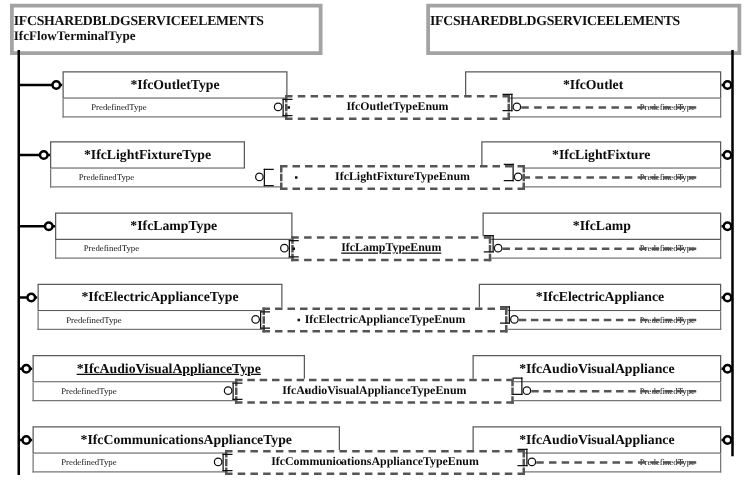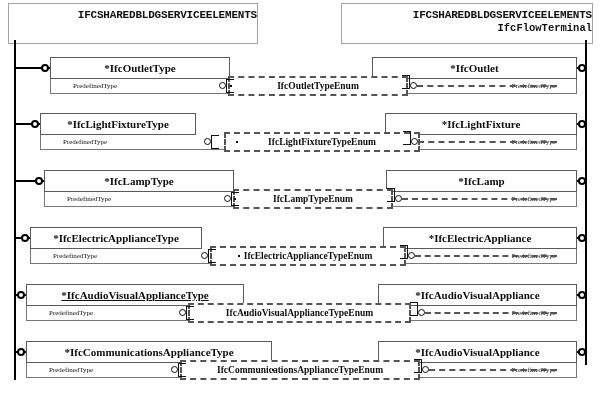--- a/index.html
+++ b/index.html
@@ -10,26 +10,25 @@
     overflow:hidden;
   }
   #diagram{
     position:relative;
     width:600px;height:400px;
   }
 
   
   .pkg{
     position:absolute;
-    border:1px solid #a3a3a3;
-    background:#fff;
-    text-align:right;
+    border:3px solid #a3a3a3;
+    background:#fff;
+    text-align:left;
     box-sizing:border-box;
     padding-top:5px;
-    font-family:Liberation Mono, monospace;
   }
   .pkg .pkg-ns{
     font-size:11px;font-weight:bold;letter-spacing:-0.2px;
     line-height:13px;color:#111;
   }
   .pkg .pkg-name{
     font-size:10.5px;font-weight:bold;line-height:12px;color:#111;
   }
   #pkg-left{left:8px;top:3px;width:250px;height:41px;}
   #pkg-right{left:341px;top:3px;width:252px;height:41px;}
@@ -119,24 +118,24 @@
   .bracket.lft{border-right:none;}
   .bracket.rgt{border-left:none;}
 </style>
 </head>
 <body>
 
 <div id="diagram">
 
   <div class="pkg" id="pkg-left">
     <div class="pkg-ns">IFCSHAREDBLDGSERVICEELEMENTS</div>
+    <div class="pkg-name">IfcFlowTerminalType</div>
   </div>
   <div class="pkg" id="pkg-right">
     <div class="pkg-ns">IFCSHAREDBLDGSERVICEELEMENTS</div>
-    <div class="pkg-name">IfcFlowTerminal</div>
   </div>
 
   <div class="spine" id="spine-left"></div>
   <div class="spine" id="spine-right"></div>
 
   <div id="rows-host">
       <div class="leg" style="left: 15px; top: 67px; width: 35px;"></div>
       <div class="gcircle" style="left: 41px; top: 64px;"></div>
       <div class="leg" style="left: 577px; top: 67px; width: 9px;"></div>
       <div class="gcircle" style="left: 578px; top: 64px;"></div>
@@ -167,32 +166,32 @@
       <div class="lcircle" style="left: 411px; top: 138px;"></div>
       <div class="dashline" style="left: 418px; top: 141px; width: 139px;"></div>
       <div class="leg" style="left: 15px; top: 180px; width: 29px;"></div>
       <div class="gcircle" style="left: 35px; top: 177px;"></div>
       <div class="leg" style="left: 577px; top: 180px; width: 9px;"></div>
       <div class="gcircle" style="left: 578px; top: 177px;"></div>
       <div class="ent" style="left: 44px; top: 170px; width: 190px;">*IfcLampType</div>
       <div class="attr lt" style="left: 44px; top: 192px; width: 190px;">PredefinedType</div>
       <div class="ent" style="left: 386px; top: 170px; width: 191px;">*IfcLamp</div>
       <div class="attr rt" style="left: 386px; top: 192px; width: 191px;">PredefinedType</div>
-      <div class="enum" style="left: 233px; top: 189px; width: 160px;">IfcLampTypeEnum</div>
+      <div class="enum" style="left: 233px; top: 189px; width: 160px; text-decoration: underline;">IfcLampTypeEnum</div>
       <div class="solidline" style="left: 234px; top: 198px; width: 2px;"></div>
       <div class="lcircle" style="left: 224px; top: 195px;"></div>
       <div class="bracket lft" style="left: 231px; top: 192px;"></div>
       <div class="bracket rgt" style="left: 387px; top: 188px;"></div>
       <div class="lcircle" style="left: 395px; top: 195px;"></div>
       <div class="dashline" style="left: 402px; top: 198px; width: 155px;"></div>
       <div class="leg" style="left: 15px; top: 237px; width: 15px;"></div>
       <div class="gcircle" style="left: 21px; top: 234px;"></div>
       <div class="leg" style="left: 577px; top: 237px; width: 9px;"></div>
       <div class="gcircle" style="left: 578px; top: 234px;"></div>
-      <div class="ent" style="left: 30px; top: 227px; width: 172px;">*IfcElectricApplianceType</div>
+      <div class="ent" style="left: 30px; top: 227px; width: 196px;">*IfcElectricApplianceType</div>
       <div class="attr lt" style="left: 30px; top: 249px; width: 208px;">PredefinedType</div>
       <div class="ent" style="left: 383px; top: 227px; width: 194px;">*IfcElectricAppliance</div>
       <div class="attr rt" style="left: 383px; top: 249px; width: 194px;">PredefinedType</div>
       <div class="enum" style="left: 210px; top: 246px; width: 196px;">IfcElectricApplianceTypeEnum</div>
       <div class="solidline" style="left: 238px; top: 255px; width: 2px;"></div>
       <div class="lcircle" style="left: 201px; top: 252px;"></div>
       <div class="bracket lft" style="left: 208px; top: 249px;"></div>
       <div class="bracket rgt" style="left: 400px; top: 245px;"></div>
       <div class="lcircle" style="left: 408px; top: 252px;"></div>
       <div class="dashline" style="left: 415px; top: 255px; width: 142px;"></div>

